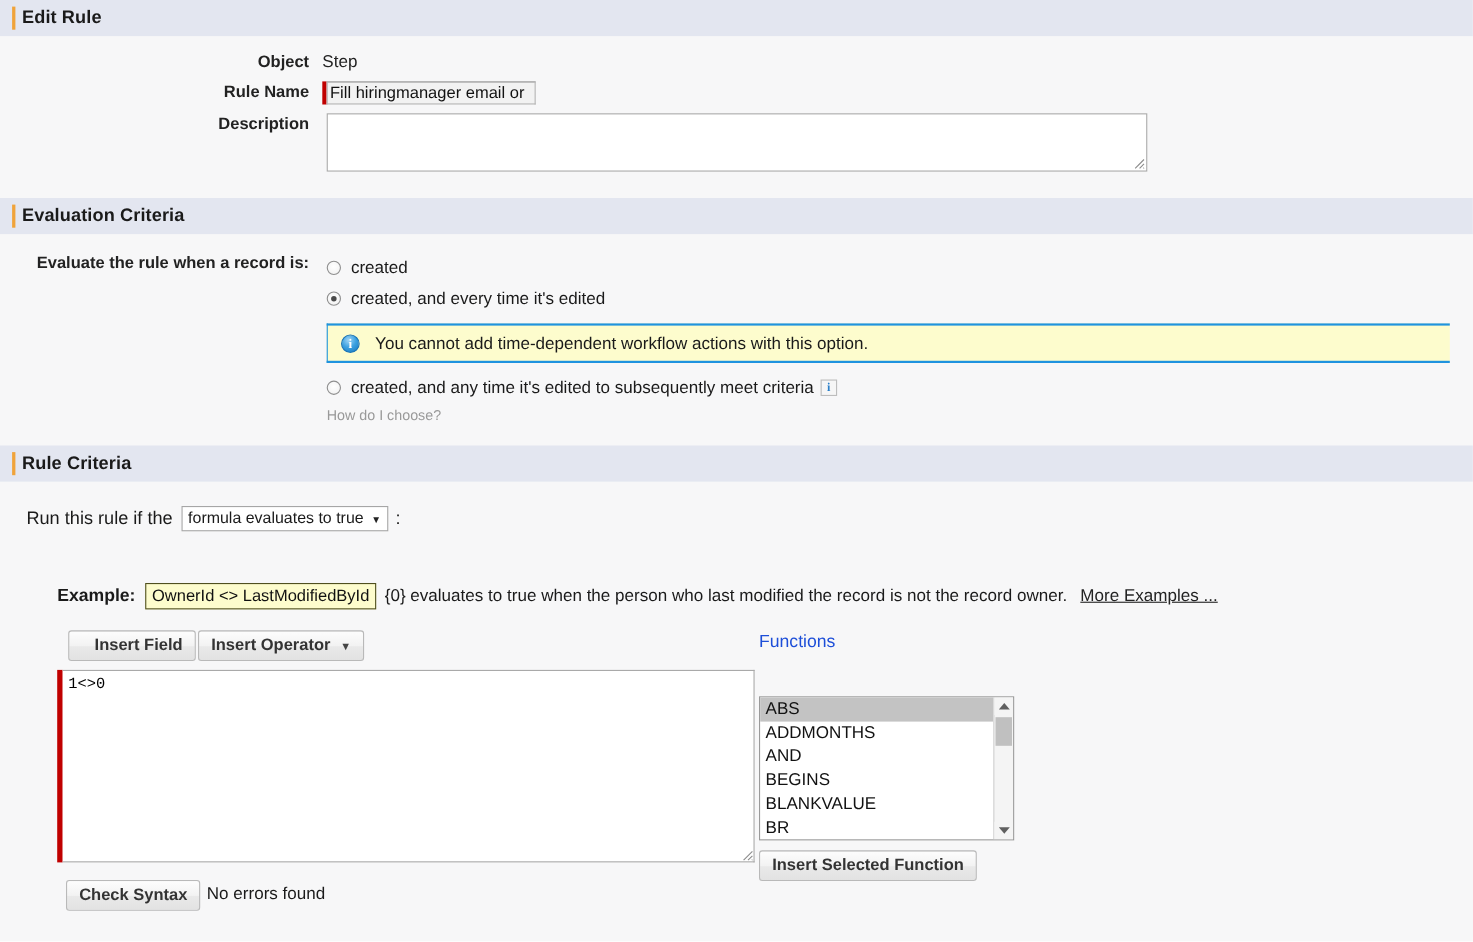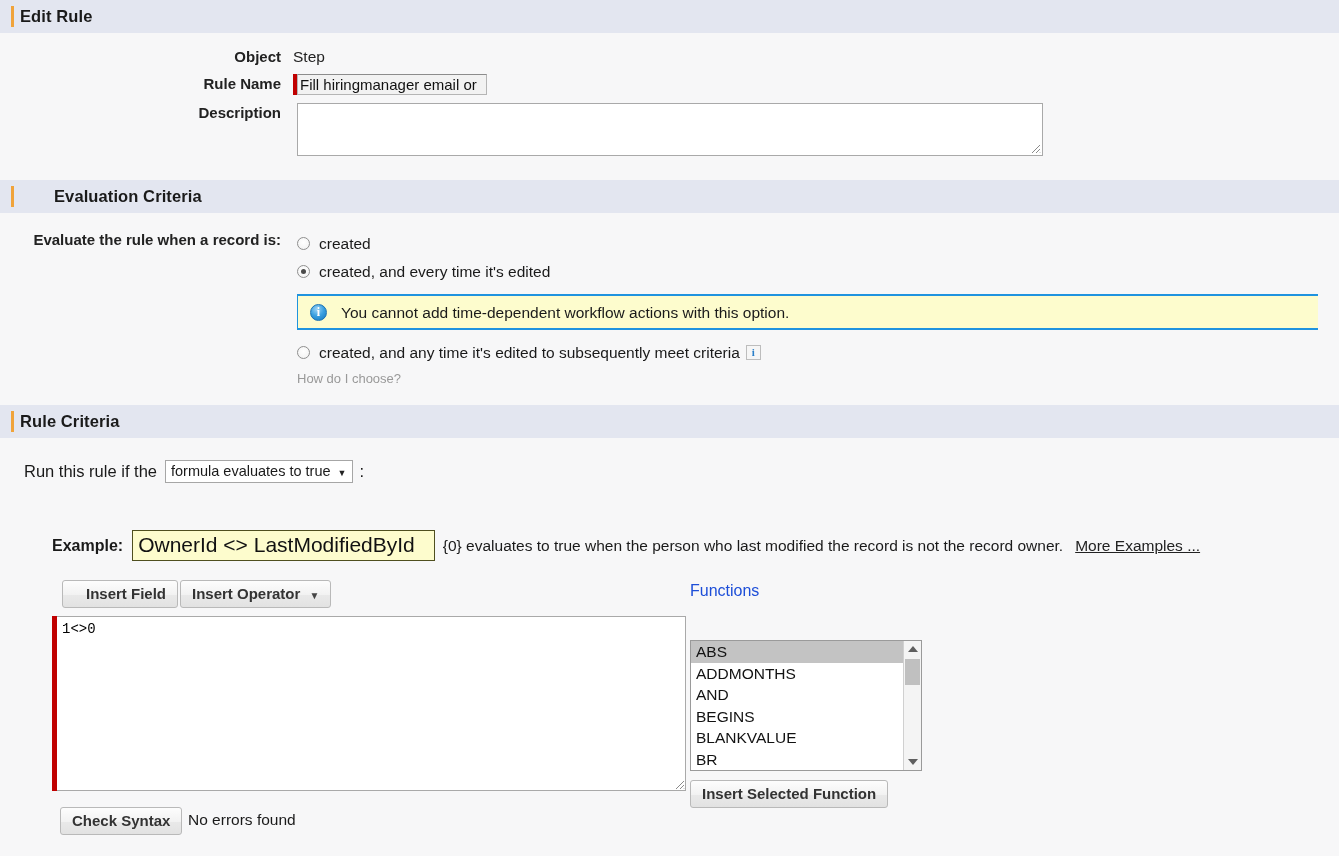--- a/index.html
+++ b/index.html
@@ -249,23 +249,23 @@
     font-size: 9px;
     margin-left: 7px;
     color: #222;
   }
 
   
   .example-code {
     display: inline-block;
     background: #fdfccd;
     border: 1px solid #4f4f1f;
-    font-size: 21px;
+    font-size: 15px;
     color: #111;
-    padding: 2px 19px 3px 5px;
+    padding: 2px 5px 3px 5px;
     box-sizing: border-box;
     vertical-align: middle;
   }
   .more-examples {
     color: #222;
     text-decoration: underline;
     font-size: 15.5px;
     cursor: pointer;
   }
 
@@ -394,21 +394,21 @@
               <line x1="12" y1="4" x2="4" y2="12"></line>
               <line x1="12" y1="8" x2="8" y2="12"></line>
               <line x1="12" y1="11.5" x2="11.5" y2="12"></line>
             </g>
           </svg>
         </div>
       </div>
     </div>
   </div>
 
-  <div class="section-header" style="width:1339px;height:33px;padding-left:34px;">
+  <div class="section-header" style="width:1339px;height:33px;">
     <span class="accent"></span>
     <span class="title">Evaluation Criteria</span>
   </div>
 
   <div class="section-body" style="height:192px;">
     <div class="field-row" style="padding-top:16px;">
       <div class="field-label" style="width:293px;line-height:21px;">Evaluate the rule when a record is:</div>
 
       <div class="field-value" style="margin-left:4px;">
 

